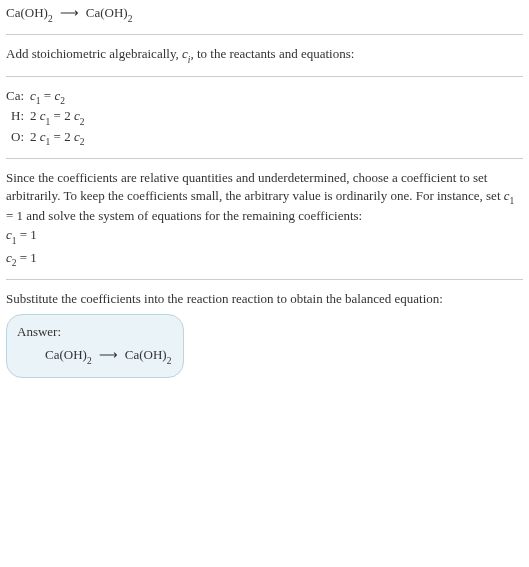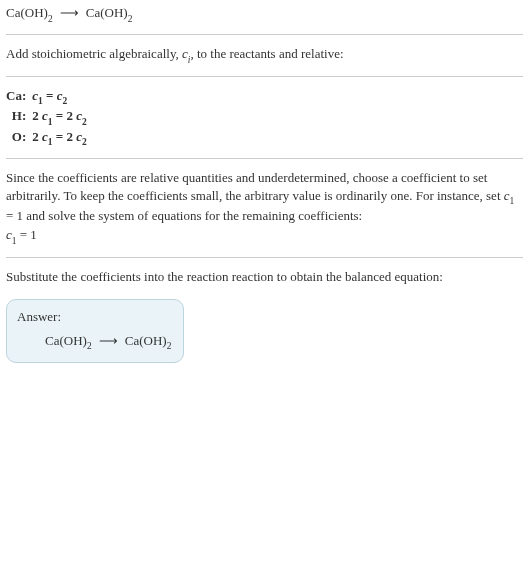--- a/index.html
+++ b/index.html
@@ -15,51 +15,51 @@
 }
 .section { margin-bottom: 4px; }
 .text-line { margin-bottom: 2px; }
 hr {
   border: none;
   border-top: 1px solid #ccc;
   margin: 10px 0;
 }
 .sub { font-size: 0.73em; vertical-align: sub; position: relative; top: 0.1em; }
 .italic { font-style: italic; }
-.tbl { border-collapse: collapse; margin-top: 2px; font-weight: bold; }
+.tbl { border-collapse: collapse; margin-top: 2px; }
 .tbl td { padding: 0 4px 0 0; vertical-align: baseline; white-space: nowrap; }
 .tbl td.lbl { text-align: right; padding-right: 6px; }
 .answer-box {
   display: inline-block;
   background: #eaf4f8;
   border: 1px solid #bcd4de;
-  border-radius: 10px;
+  border-radius: 16px;
   padding: 8px 12px 10px 10px;
-  margin-top: 12px;
+  margin-top: 4px;
 }
 .answer-label { margin-bottom: 6px; }
 .answer-eq { padding-left: 28px; }
 .arrow { padding: 0 4px; }
 </style>
 </head>
 <body>
 
 <div class="section">
   <div class="text-line">
     <span><span>Ca(OH)</span><span class="sub">2</span></span>
     <span class="arrow">⟶</span>
     <span><span>Ca(OH)</span><span class="sub">2</span></span>
   </div>
 </div>
 
 <hr>
 
 <div class="section">
   <div class="text-line">
-    <span>Add stoichiometric algebraically, </span><span class="italic">c</span><span class="sub italic">i</span><span>, to the reactants and relative:</span>
+    <span>Add stoichiometric algebraically, </span><span class="italic">c</span><span class="sub italic">i</span><span>, to the reactants and equations:</span>
   </div>
 </div>
 
 <hr>
 
 <div class="section">
   <table class="tbl">
     <tbody>
         <tr>
       <td class="lbl">Ca:</td>
@@ -77,20 +77,21 @@
     </table>
 </div>
 
 <hr>
 
 <div class="section">
   <div class="text-line">
     <span>Since the coefficients are relative quantities and underdetermined, choose a coefficient to set arbitrarily. To keep the coefficients small, the arbitrary value is ordinarily one. For instance, set </span><span class="italic">c</span><span class="sub">1</span><span> = 1</span><span> and solve the system of equations for the remaining coefficients:</span>
   </div>
   <div class="text-line"><span class="italic">c</span><span class="sub">1</span><span> = 1</span></div>
+  <div class="text-line"><span class="italic">c</span><span class="sub">2</span><span> = 1</span></div>
 </div>
 
 <hr>
 
 <div class="section">
   <div class="text-line">Substitute the coefficients into the reaction reaction to obtain the balanced equation:</div>
   <div class="answer-box">
     <div class="answer-label">Answer:</div>
     <div class="answer-eq">
       <span><span>Ca(OH)</span><span class="sub">2</span></span>

